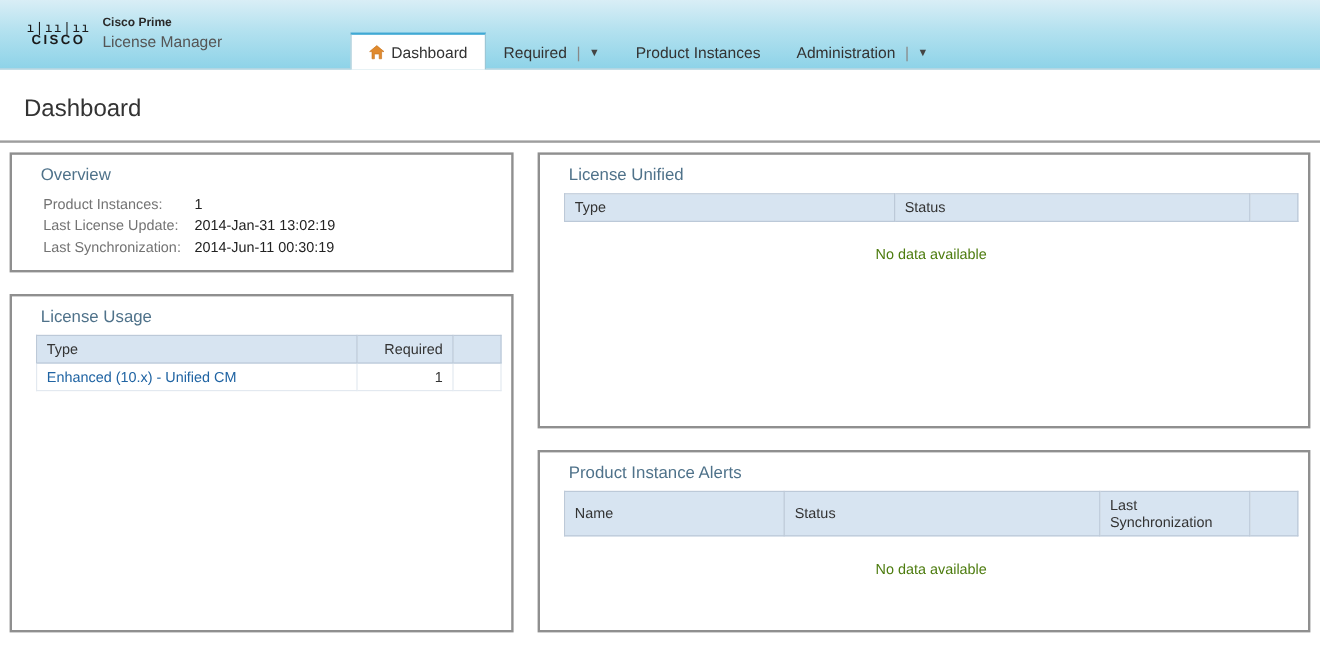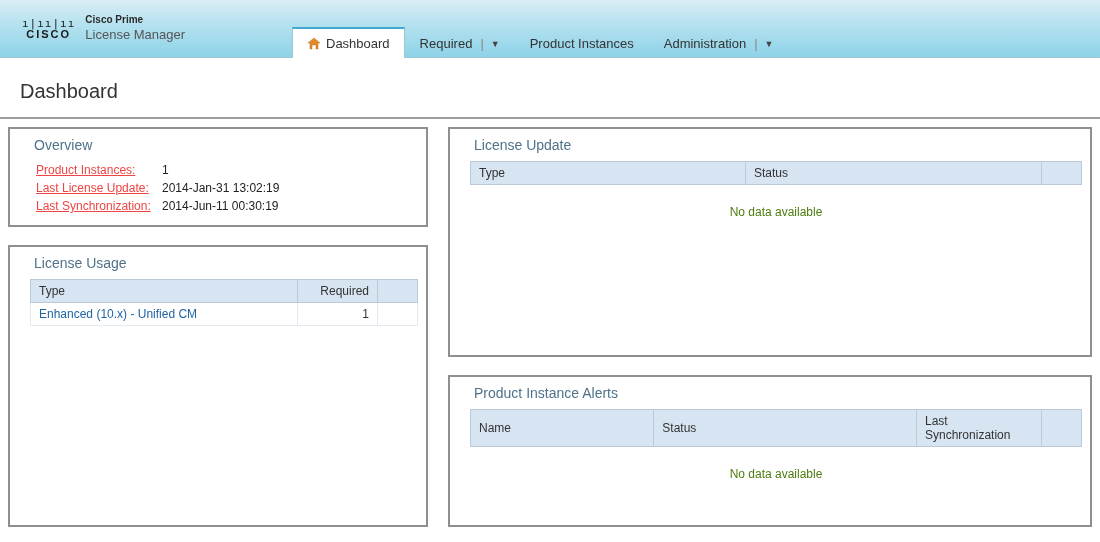--- a/index.html
+++ b/index.html
@@ -87,21 +87,21 @@
   }
   .panel.tall { flex: 1; min-height: 0; }
   .panel-title {
     font-size: 14px;
     color: #4f728a;
     padding: 2px 2px 8px 4px;
   }
 
   .kv { padding-left: 6px; }
   .kv-row { display: flex; gap: 6px; line-height: 1.5; font-size: 12px; }
-  .kv-label { color: #ef4444; width: 120px; text-decoration: underline; }
+  .kv-label { color: #737373; width: 120px; }
   .kv-value { color: #222; }
 
   table.grid { width: 100%; border-collapse: collapse; font-size: 12px; }
   table.grid th {
     background: #d7e4f1;
     border: 1px solid #bcc9d8;
     text-align: left;
     font-weight: normal;
     color: #333;
     padding: 4px 8px;
@@ -201,21 +201,21 @@
           </tr>
         </tbody>
       </table>
     </div>
 
   </div>
 
   <div class="col-right">
 
     <div class="panel tall" style="flex:1.6">
-      <div class="panel-title">License Update</div>
+      <div class="panel-title">License Unified</div>
       <table class="grid alerts-table">
         <thead>
           <tr>
             <th style="width:45%">Type</th>
             <th>Status</th>
             <th class="stub"></th>
           </tr>
         </thead>
       </table>
       <div class="nodata">No data available</div>

